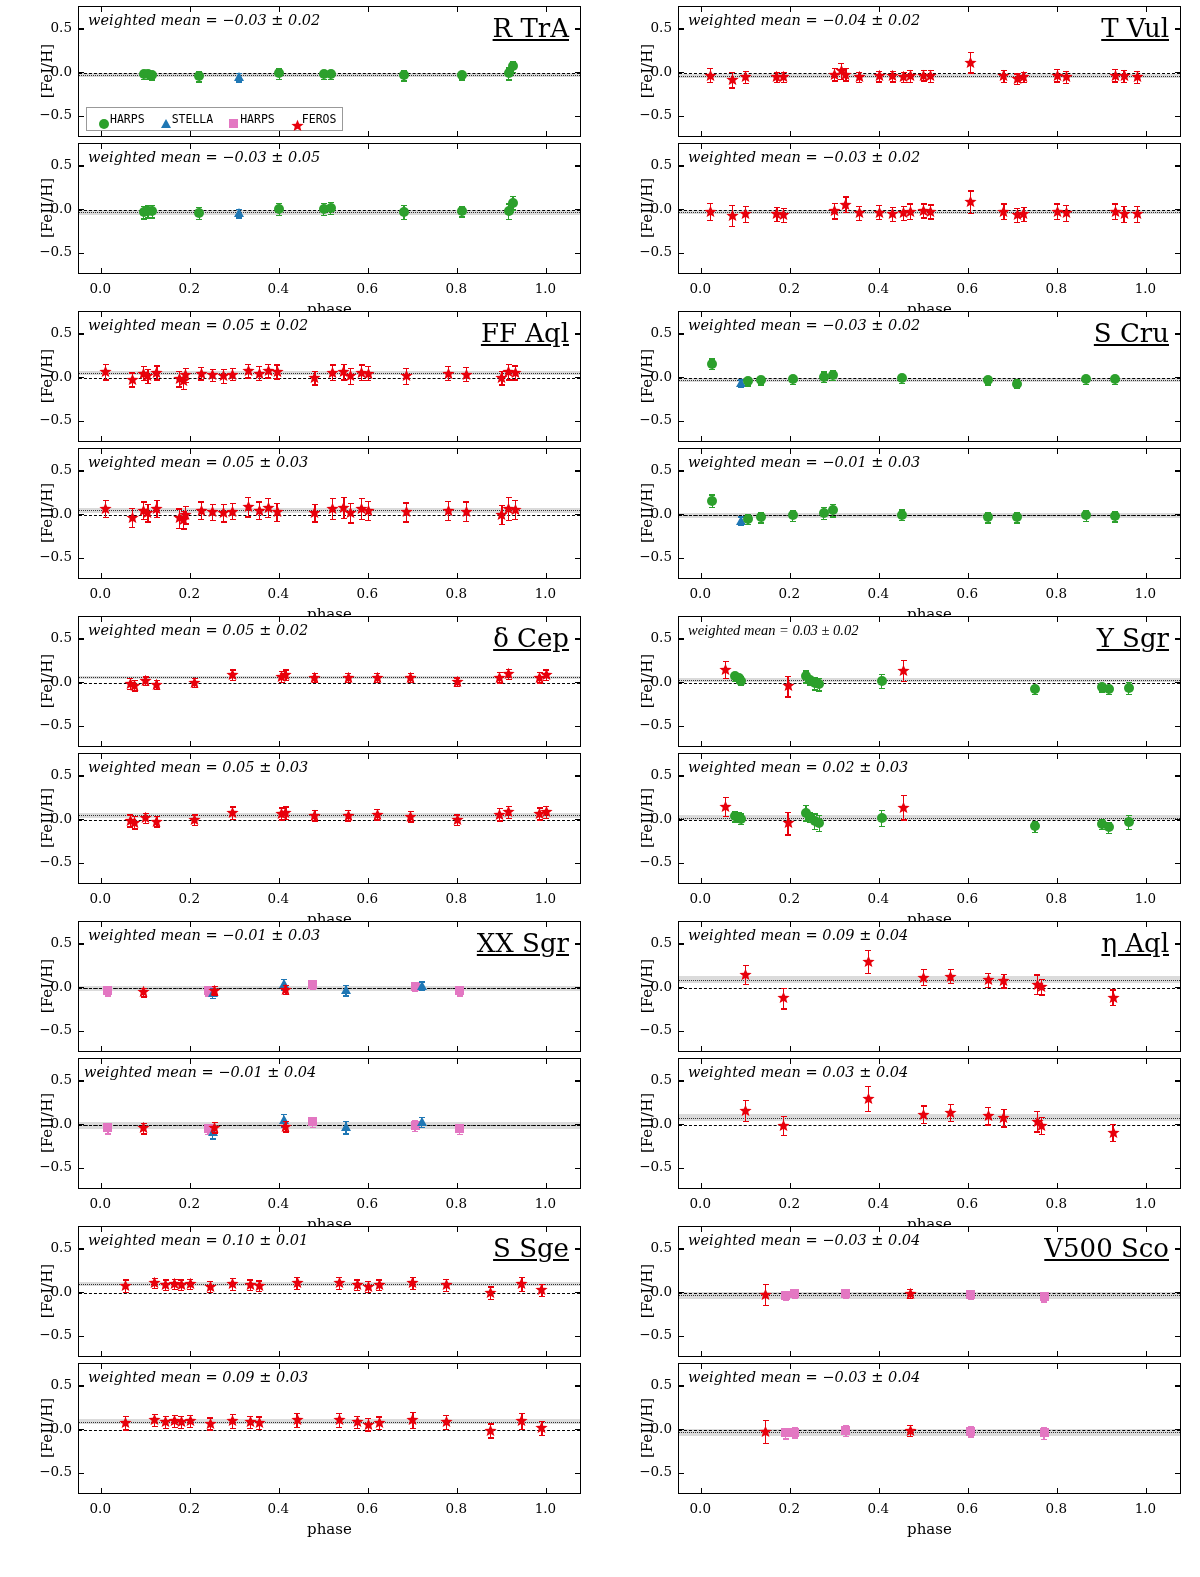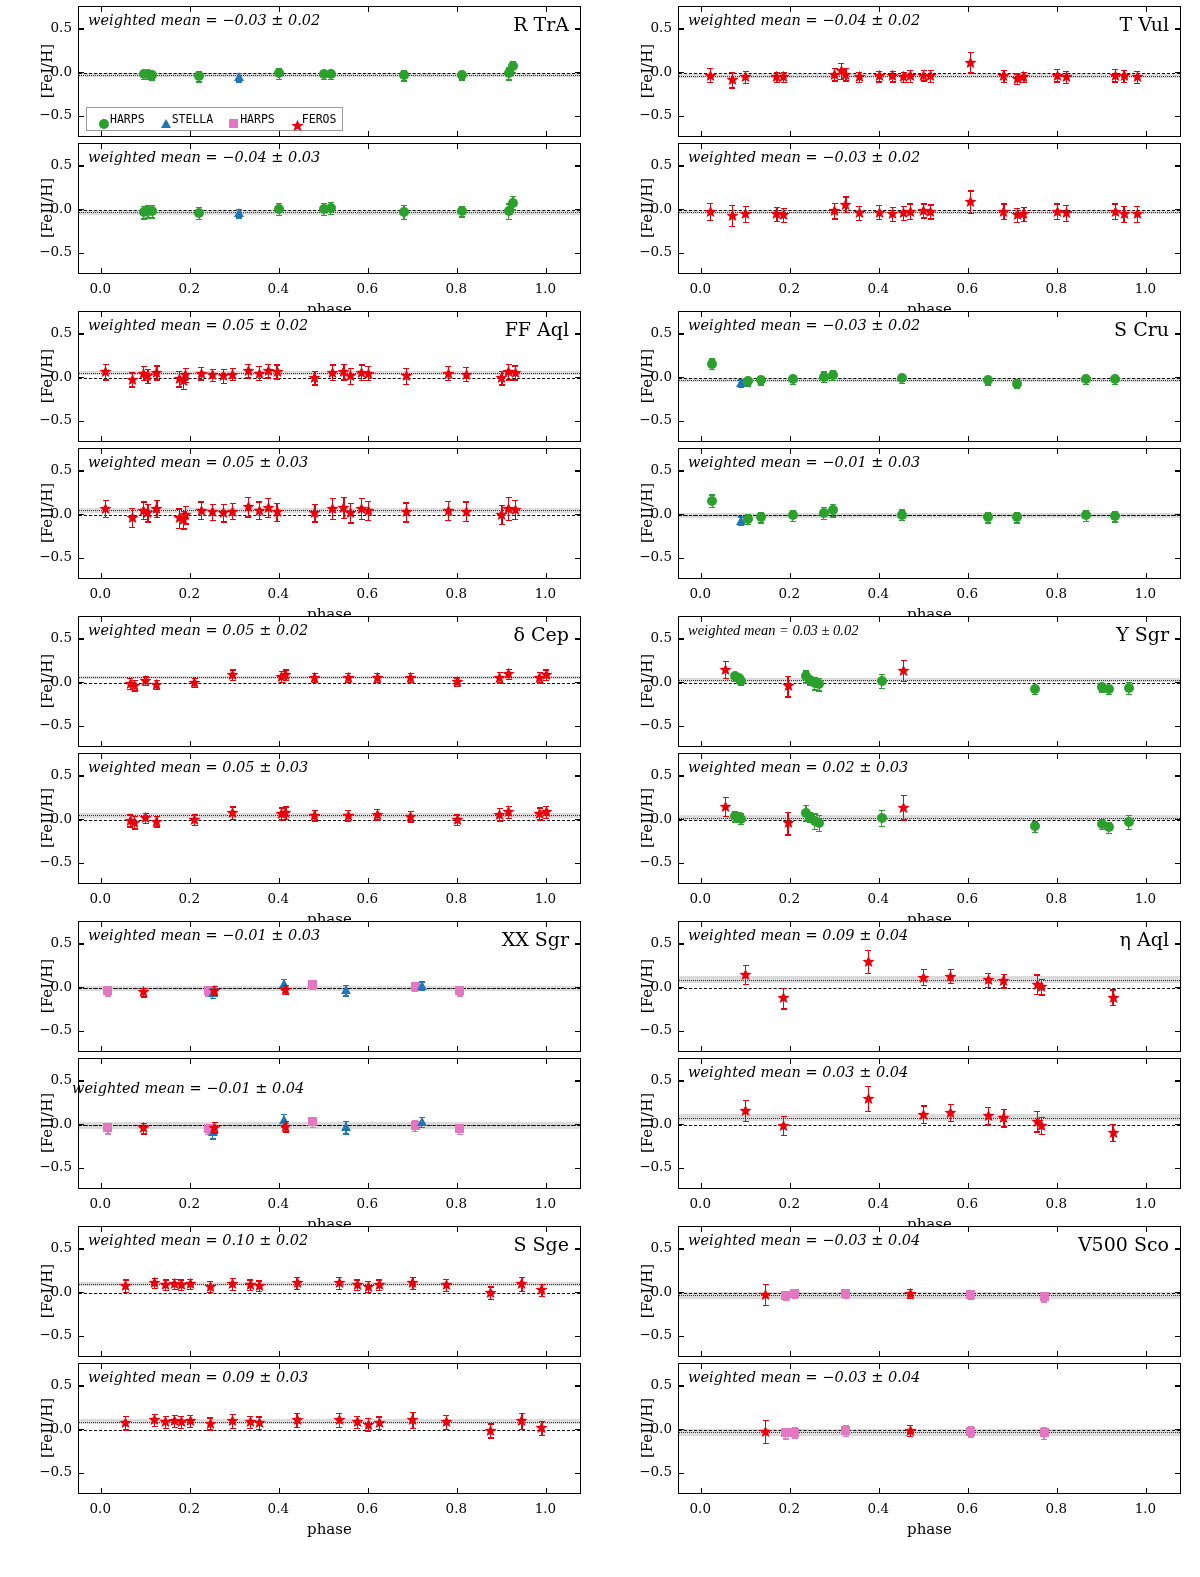--- a/index.html
+++ b/index.html
@@ -51,22 +51,23 @@
     border-top: 1.2px dotted #333;
   }
   .annot {
     position: absolute;
     font-style: italic;
     font-size: 14.5px;
     white-space: nowrap;
   }
   .starname {
     position: absolute;
-    font-size: 19px;
+    font-size: 26px;
     white-space: nowrap;
+    text-decoration: underline;
   }
   .ylabel {
     position: absolute;
     font-size: 15px;
     transform: rotate(-90deg);
     transform-origin: 50% 50%;
     white-space: nowrap;
     text-align: center;
   }
   .xlabel {
@@ -346,21 +347,21 @@
             <span class="marker m-circle" style="color: rgb(44, 160, 44); width: 10px; height: 10px; left: -5px; top: -5px;"></span>
           </div>
           <div class="pt" style="left: 434.004px; top: 58.5133px; color: rgb(44, 160, 44);">
             <div class="errbar" style="left: -0.65px; top: -6.98667px; height: 13.9733px;"></div>
             <div class="errcap" style="left: -3px; top: -6.98667px;"></div>
             <div class="errcap" style="left: -3px; top: 6.98667px;"></div>
             <span class="marker m-circle" style="color: rgb(44, 160, 44); width: 10px; height: 10px; left: -5px; top: -5px;"></span>
           </div>
         </div>
       </div>
-      <div class="annot" style="left: 88px; top: 149px;">weighted mean = −0.04 ± 0.03</div>
+      <div class="annot" style="left: 88px; top: 149px;">weighted mean = −0.03 ± 0.05</div>
       <div class="ylabel" style="width: 131px; left: 16px; top: 198.5px; margin-left: -35.5px;">[FeII/H]</div>
       <div class="ytick" style="left: 34px; top: 155.833px; width: 38px;">0.5</div>
       <div class="ytick" style="left: 34px; top: 199.5px; width: 38px;">0.0</div>
       <div class="ytick" style="left: 34px; top: 243.167px; width: 38px;">−0.5</div>
       <div class="xtick" style="left: 80.2566px; top: 280px; width: 40px;">0.0</div>
       <div class="xtick" style="left: 169.283px; top: 280px; width: 40px;">0.2</div>
       <div class="xtick" style="left: 258.31px; top: 280px; width: 40px;">0.4</div>
       <div class="xtick" style="left: 347.336px; top: 280px; width: 40px;">0.6</div>
       <div class="xtick" style="left: 436.363px; top: 280px; width: 40px;">0.8</div>
       <div class="xtick" style="left: 525.389px; top: 280px; width: 40px;">1.0</div>
@@ -2652,21 +2653,21 @@
             <span class="marker m-tri" style="color: rgb(31, 119, 180); left: -5px; top: -5px;"></span>
           </div>
           <div class="pt" style="left: 380.588px; top: 69.8667px; color: rgb(227, 119, 194);">
             <div class="errbar" style="left: -0.65px; top: -5.24px; height: 10.48px;"></div>
             <div class="errcap" style="left: -3px; top: -5.24px;"></div>
             <div class="errcap" style="left: -3px; top: 5.24px;"></div>
             <span class="marker m-square" style="color: rgb(227, 119, 194); width: 9px; height: 9px; left: -4.5px; top: -4.5px;"></span>
           </div>
         </div>
       </div>
-      <div class="annot" style="left: 72px; top: 1064px; margin-top: 16px;">weighted mean = −0.01 ± 0.04</div>
+      <div class="annot" style="left: 84px; top: 1064px;">weighted mean = −0.01 ± 0.04</div>
       <div class="ylabel" style="width: 131px; left: 16px; top: 1113.5px; margin-left: -35.5px;">[FeII/H]</div>
       <div class="ytick" style="left: 34px; top: 1070.83px; width: 38px;">0.5</div>
       <div class="ytick" style="left: 34px; top: 1114.5px; width: 38px;">0.0</div>
       <div class="ytick" style="left: 34px; top: 1158.17px; width: 38px;">−0.5</div>
       <div class="xtick" style="left: 80.2566px; top: 1195px; width: 40px;">0.0</div>
       <div class="xtick" style="left: 169.283px; top: 1195px; width: 40px;">0.2</div>
       <div class="xtick" style="left: 258.31px; top: 1195px; width: 40px;">0.4</div>
       <div class="xtick" style="left: 347.336px; top: 1195px; width: 40px;">0.6</div>
       <div class="xtick" style="left: 436.363px; top: 1195px; width: 40px;">0.8</div>
       <div class="xtick" style="left: 525.389px; top: 1195px; width: 40px;">1.0</div>
@@ -3161,21 +3162,21 @@
             <div class="errcap" style="left: -3px; top: -6.11333px;"></div>
             <div class="errcap" style="left: -3px; top: 6.11333px;"></div>
             <span class="marker m-star" style="color: rgb(232, 0, 11); left: -6.5px; top: -6.5px;">
               <svg width="13" height="13" viewBox="0 0 20 20">
                 <polygon points="10,1 12.6,7.2 19.4,7.6 14.2,12 16,18.6 10,15 4,18.6 5.8,12 0.6,7.6 7.4,7.2" fill="#e8000b"></polygon>
               </svg>
             </span>
           </div>
         </div>
       </div>
-      <div class="annot" style="left: 88px; top: 1232px;">weighted mean = 0.10 ± 0.02</div>
+      <div class="annot" style="left: 88px; top: 1232px;">weighted mean = 0.10 ± 0.01</div>
       <div class="starname" style="left: 569px; top: 1233px; transform: translateX(-100%);">S Sge</div>
       <div class="ylabel" style="width: 131px; left: 16px; top: 1281.5px; margin-left: -35.5px;">[FeI/H]</div>
       <div class="ytick" style="left: 34px; top: 1238.83px; width: 38px;">0.5</div>
       <div class="ytick" style="left: 34px; top: 1282.5px; width: 38px;">0.0</div>
       <div class="ytick" style="left: 34px; top: 1326.17px; width: 38px;">−0.5</div>
       <div class="panel" style="left: 78px; top: 1363px; width: 503px; height: 131px;">
         <div class="plotarea">
           <div class="meanband" style="top: 55.02px; height: 5.24px;"></div>
           <div class="meanline" style="top: 57.64px;"></div>
           <div class="zeroline" style="top: 65.5px;"></div>

